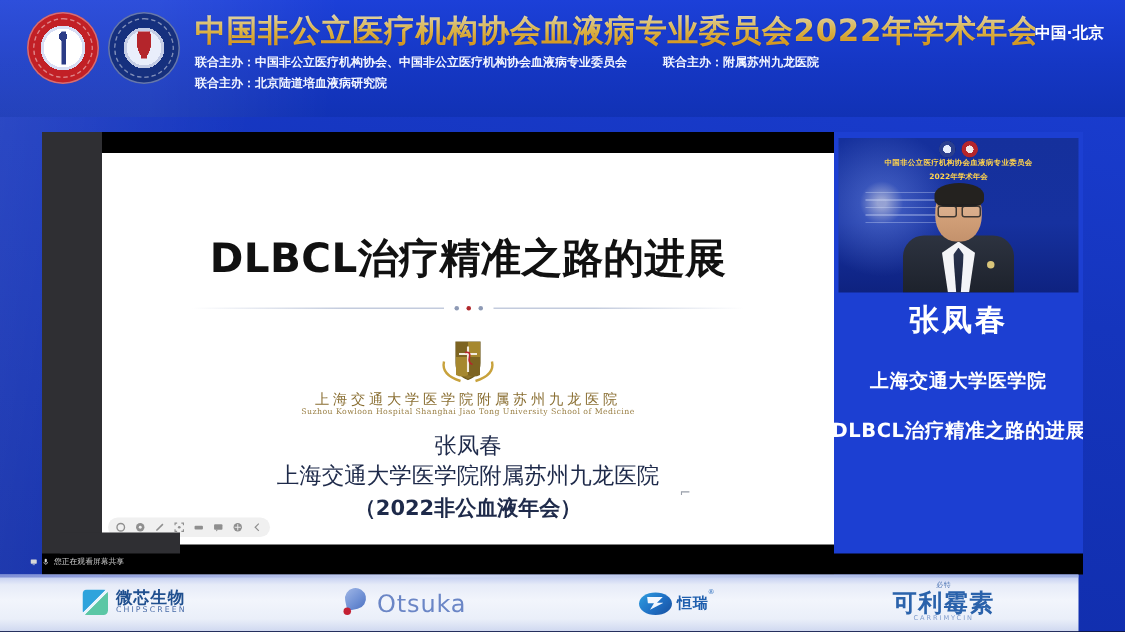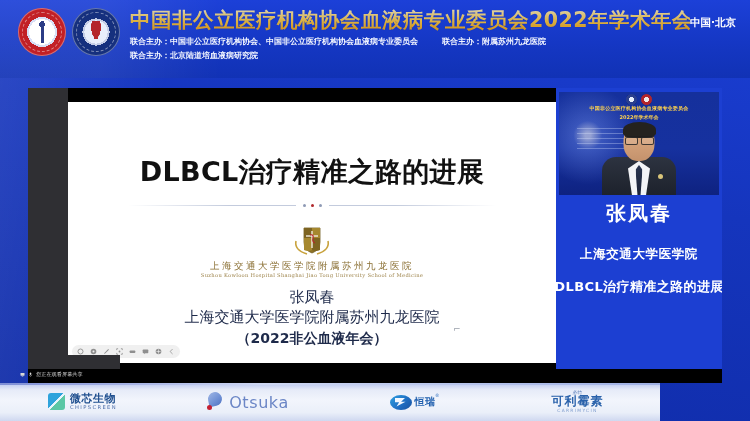--- a/index.html
+++ b/index.html
@@ -482,21 +482,21 @@
     color: #cfcfcf;
     font-size: 5.2px;
     white-space: nowrap;
   }
   .zs-ic { width: 5px; height: 5px; display: inline-block; }
 
   
   .sponsor-bar {
     position: absolute;
     left: 0; bottom: 0;
-    width: 660px; height: 38px;
+    width: 719px; height: 38px;
     background:
       linear-gradient(180deg, #b9c6ef 0%, #e6ebf8 18%, #f2f5fc 45%, #eaeff9 78%, #cfd8f0 100%);
     overflow: hidden;
     text-decoration: underline;
   }
   .sponsor-bar::before {
     content: "";
     position: absolute;
     left: 0; right: 0; top: 0;
     height: 2px;
@@ -596,21 +596,21 @@
   .sp-carri {
     text-align: center;
     line-height: 1.12;
   }
   .sp-carri .tiny {
     font-size: 4.6px;
     color: #4d74b4;
     letter-spacing: .4px;
   }
   .sp-carri .cn {
-    font-size: 12px;
+    font-size: 16px;
     font-weight: bold;
     color: #2a62ab;
     letter-spacing: 1px;
   }
   .sp-carri .en {
     font-size: 4.4px;
     color: #7f9ccd;
     letter-spacing: 1.3px;
   }
 </style>

